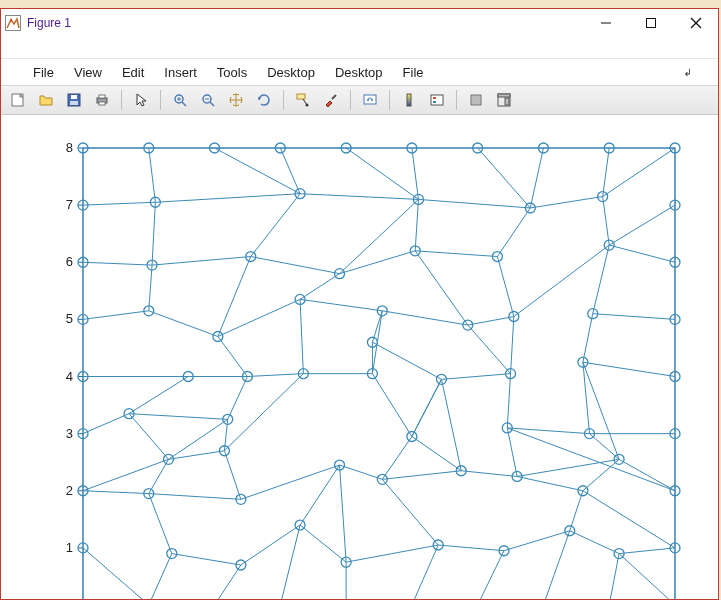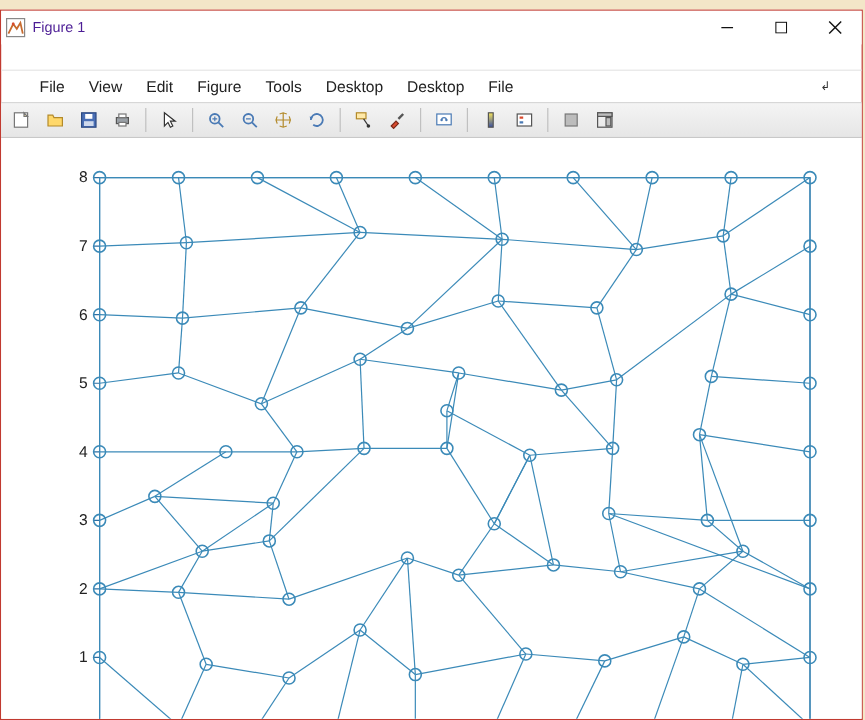--- a/index.html
+++ b/index.html
@@ -147,21 +147,21 @@
           <line x1="11" y1="1" x2="1" y2="11" stroke="#111" stroke-width="1.2"></line>
         </svg>
     </div>
   </div>
 
   <div class="menubar">
 
     <span class="menu-item">File</span>
       <span class="menu-item">View</span>
       <span class="menu-item">Edit</span>
-      <span class="menu-item">Figure</span>
+      <span class="menu-item">Insert</span>
       <span class="menu-item">Tools</span>
       <span class="menu-item">Desktop</span>
       <span class="menu-item">Desktop</span>
       <span class="menu-item">File</span>
       <span class="chevron">↲</span>
   </div>
 
   <div class="toolbar">
       <div class="tb-btn">
         <span>

